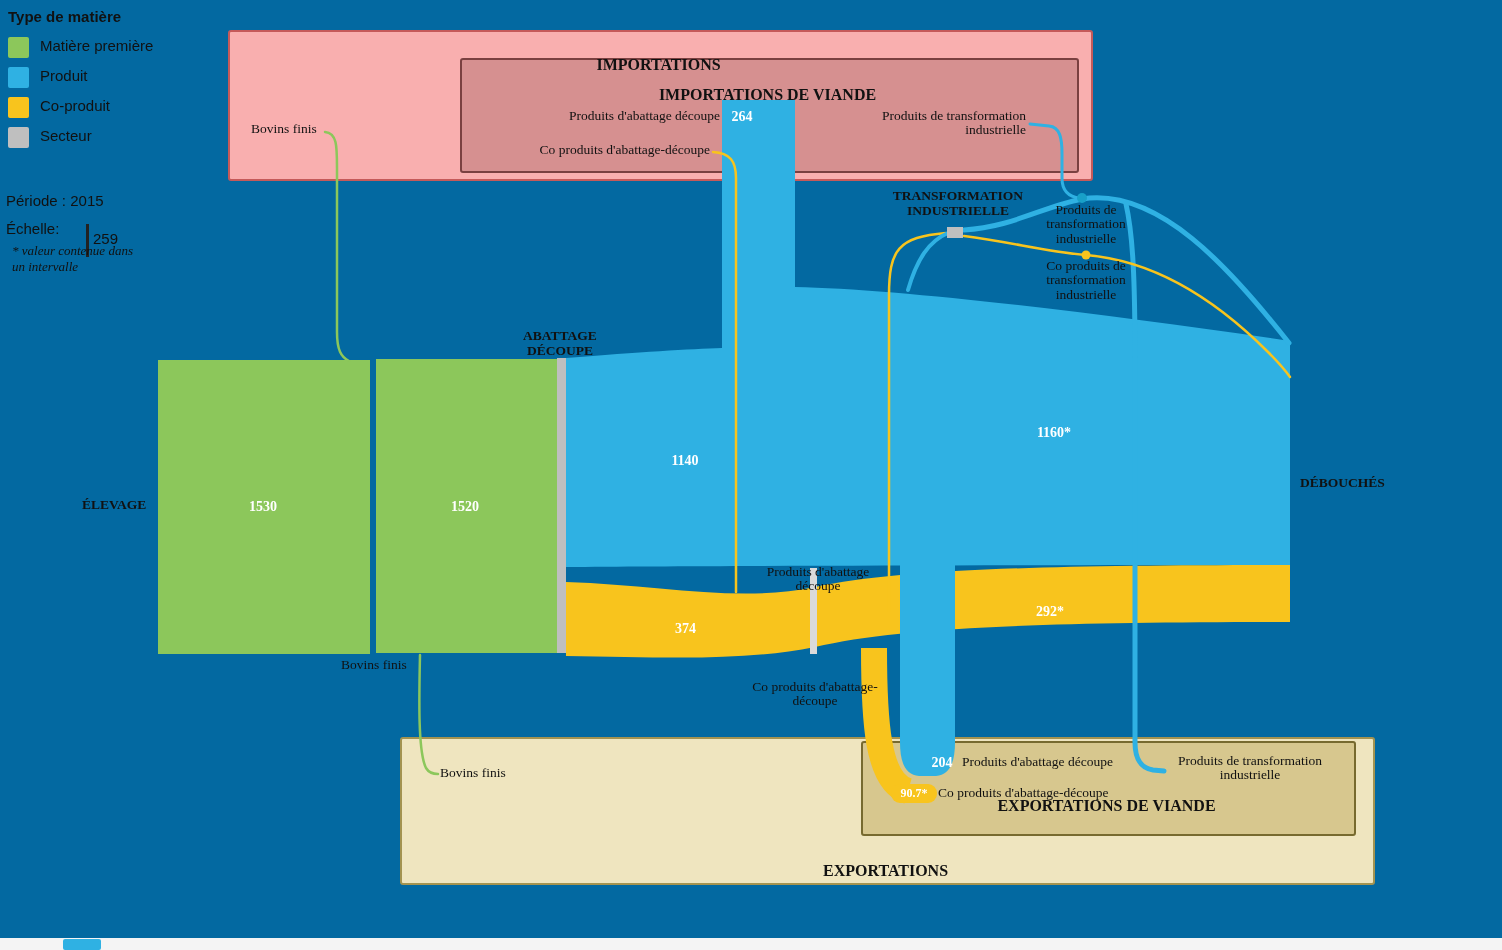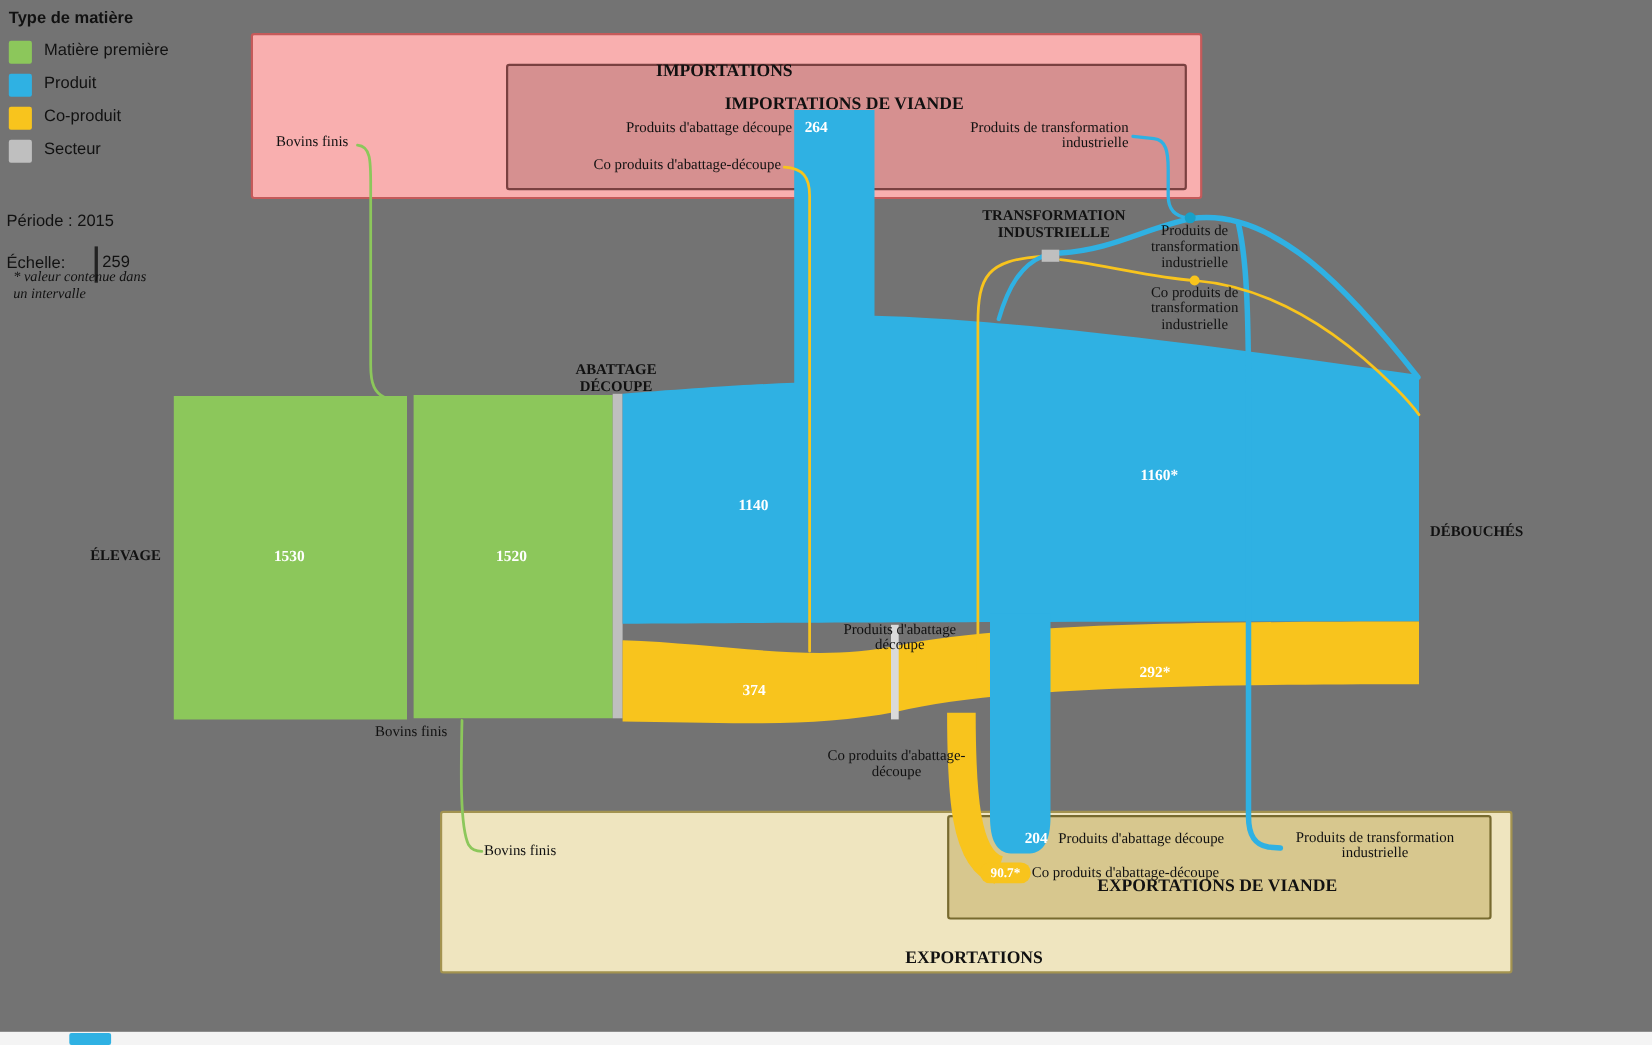--- a/index.html
+++ b/index.html
@@ -1,16 +1,16 @@
 <!DOCTYPE html>
 <html><head>
 <meta charset="utf-8">
 <style>
   html,body{margin:0;padding:0;background:#FBFBFB;}
-  #stage{position:relative;width:1502px;height:950px;overflow:hidden;background:#737373;
+  #stage{position:relative;width:1502px;height:950px;overflow:hidden;background:#0369a1;
          font-family:"Liberation Serif",serif;}
   
   .boxes-layer{position:absolute;inset:0;z-index:1;}
   #sankey-svg{position:absolute;left:0;top:0;z-index:2;}
   .labels-layer{position:absolute;inset:0;z-index:3;pointer-events:none;}
   .labels-layer > *{pointer-events:auto;}
   
   .zone{position:absolute;border-radius:3px;}
   .import-outer{left:228px;top:30px;width:861px;height:147px;background:#F9AFAF;border:2px solid #C55A5A;}
   .import-inner{left:460px;top:58px;width:615px;height:111px;background:#D69090;border:2px solid #7A4040;}
@@ -107,21 +107,21 @@
     <div class="legend-item">
       <div class="sw sw-yellow"></div>
       <span>Co-produit</span>
     </div>
     <div class="legend-item">
       <div class="sw sw-gray"></div>
       <span>Secteur</span>
     </div>
   </div>
   <div class="meta" style="top:192px;">Période : 2015</div>
-  <div class="meta" style="top:231px;">Échelle:</div>
+  <div class="meta" style="top:220px;">Échelle:</div>
   <div class="scale-bar"></div>
   <div class="scale-val">259</div>
   <div class="scale-note">* valeur contenue dans un intervalle</div>
 
   <div class="labels-layer">
 
     <div class="boxtitle" style="left:228px;top:40px;width:861px;">IMPORTATIONS</div>
     <div class="boxtitle" style="left:460px;top:70px;width:615px;">IMPORTATIONS DE VIANDE</div>
     <div class="boxtitle" style="left:400px;top:846px;width:971px;">EXPORTATIONS</div>
     <div class="boxtitle" style="left:861px;top:781px;width:491px;">EXPORTATIONS DE VIANDE</div>

